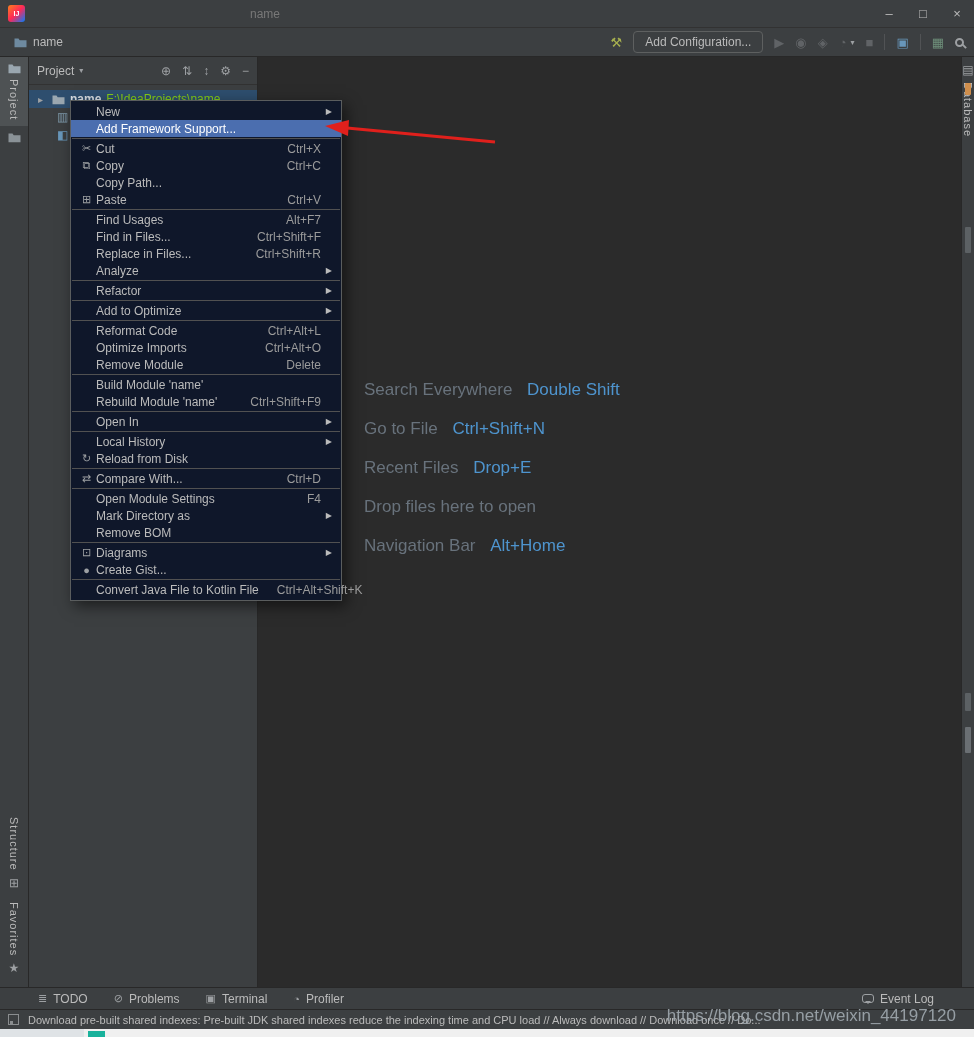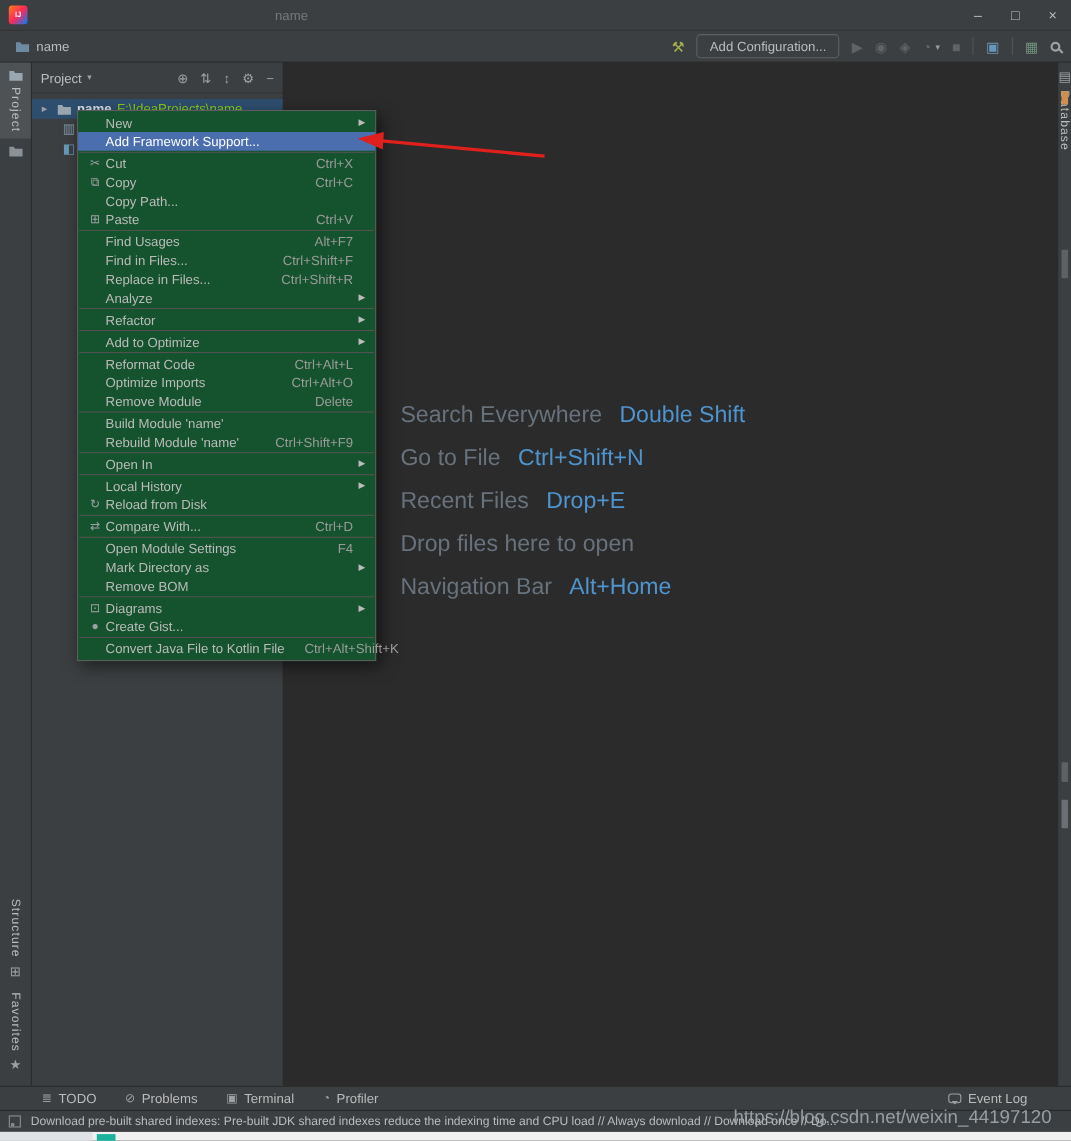--- a/index.html
+++ b/index.html
@@ -60,26 +60,26 @@
   .tree-row { height:18px; display:flex; align-items:center; gap:5px; padding-left:9px; white-space:nowrap; overflow:hidden; }
   .tree-row.selected { background:#2e4e6e; }
   .tree-chevron { color:#9da0a3; font-size:10px; width:9px; }
   .tree-name { color:#d8dee3; font-weight:bold; }
   .tree-path { color:#84cc16; }
   .lib-icon { font-size:12px; margin-left:19px; }
 
   
   .editor { flex:1; background:#2b2b2b; position:relative; }
   .empty-state { position:absolute; left:106px; top:308px; }
-  .es-line { font-size:21px; line-height:25px; margin-bottom:14px; white-space:nowrap; }
+  .es-line { font-size:17px; line-height:25px; margin-bottom:14px; white-space:nowrap;margin-top:12px; }
   .es-label { color:#68727c; }
   .es-shortcut { color:#4e94ce; margin-left:10px; }
 
   
-  .context-menu { position:absolute; left:70px; top:100px; width:272px; background:#14532d;
+  .context-menu { position:absolute; left:70px; top:100px; width:272px; background:#0f172a;
                   border:1px solid #5a5d5e; box-shadow:4px 5px 14px rgba(0,0,0,.55); z-index:50;
                   padding:2px 0; font-size:12px; color:#bbbbbb; }
   .cm-item { display:flex; align-items:center; height:17px; padding:0 9px 0 6px; cursor:default; }
   .cm-item.selected { background:#4b6eaf; color:#ffffff; }
   .cm-item.selected .mi-shortcut, .cm-item.selected .mi-icon { color:#e8eefb; }
   .mi-icon { width:19px; flex:none; text-align:center; font-size:11px; color:#9da0a3; }
   .mi-label { flex:1; white-space:nowrap; }
   .mi-shortcut { color:#9b9b9b; margin-left:18px; white-space:nowrap; }
   .mi-arrow { width:11px; text-align:right; font-size:8px; color:#bbbbbb; }
   .cm-item.sep { height:3px; padding:0 1px; }

